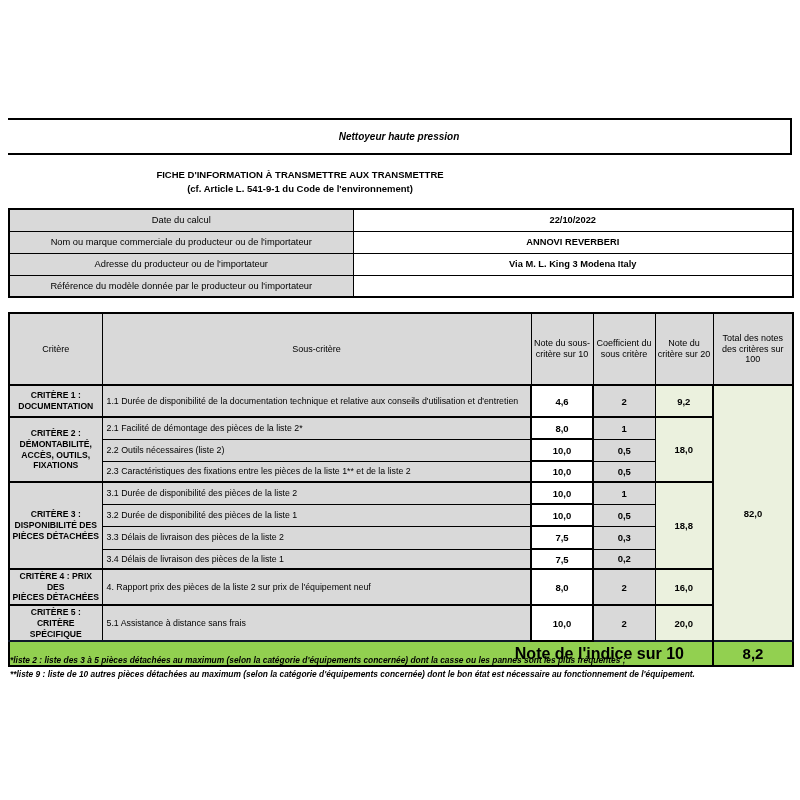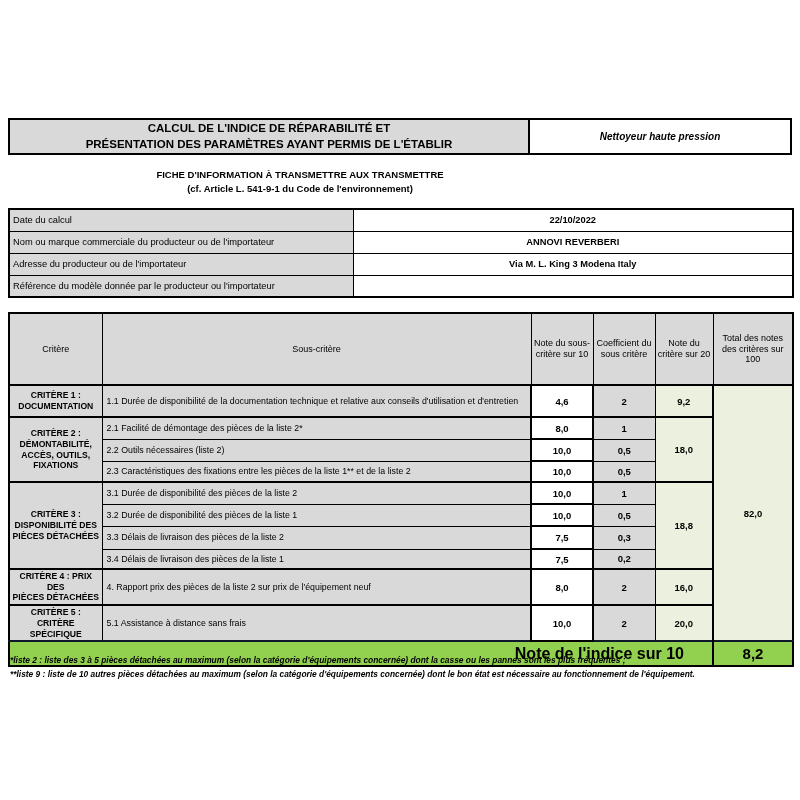--- a/index.html
+++ b/index.html
@@ -16,21 +16,21 @@
                display:flex;align-items:center;justify-content:center;
                font-weight:bold;font-style:italic;font-size:10px;}
 
   
   .subhdr{position:absolute;top:168px;left:8px;width:584px;text-align:center;
           font-weight:bold;font-size:9.5px;line-height:14px;}
 
   
   .info{position:absolute;top:208px;left:8px;width:784px;}
   .info table{width:784px;border-collapse:collapse;table-layout:fixed;border:2px solid #000;}
-  .info td{border:1px solid #000;height:22px;font-size:9.3px;box-sizing:border-box;}
+  .info td{border:1px solid #000;height:22px;font-size:9.3px;box-sizing:border-box;text-align:center;}
   .info td.lbl{background:var(--cell-gray,#d9d9d9);padding:0 3px;}
   .info td.val{text-align:center;font-weight:bold;}
 
   
   .main{position:absolute;top:312px;left:8px;width:784px;}
   .main table{width:784px;border-collapse:collapse;table-layout:fixed;border:2px solid #000;}
   .main th{border:1px solid #000;border-bottom:2px solid #000;background:var(--cell-gray,#d9d9d9);
            font-weight:normal;font-size:9px;line-height:1.2;text-align:center;vertical-align:middle;
            padding:1px 2px;box-sizing:border-box;}
   .main td{border:1px solid #000;vertical-align:middle;box-sizing:border-box;padding:0;}
@@ -51,22 +51,20 @@
   
   .foot{position:absolute;top:654px;left:10px;width:786px;font-size:8.4px;font-style:italic;
         font-weight:600;line-height:13.5px;}
 </style>
 </head>
 <body>
 
 <div class="page">
 
   <div class="hdr">
-    <div class="hdr-title preline">CALCUL DE L'INDICE DE RÉPARABILITÉ ET
-PRÉSENTATION DES PARAMÈTRES AYANT PERMIS DE L'ÉTABLIR</div>
     <div class="hdr-product">Nettoyeur haute pression</div>
   </div>
 
   <div class="subhdr">
     <div>FICHE D'INFORMATION À TRANSMETTRE AUX TRANSMETTRE</div>
     <div>(cf. Article L. 541-9-1 du Code de l'environnement)</div>
   </div>
 
   <div class="info">
     <table>

